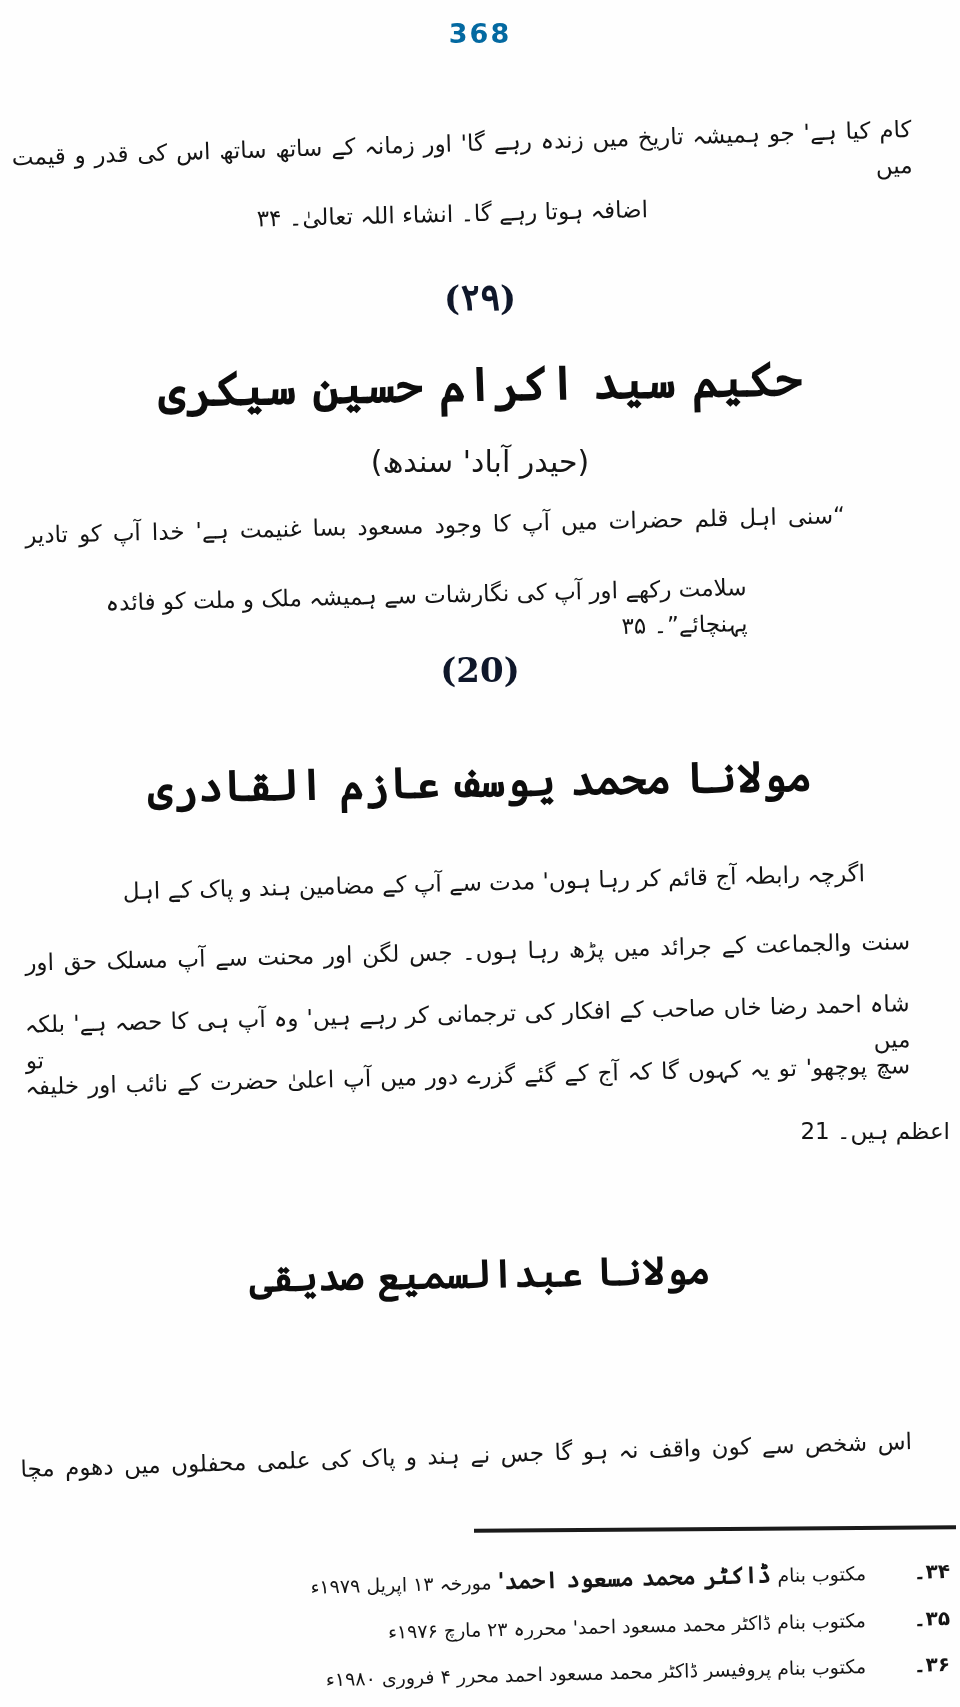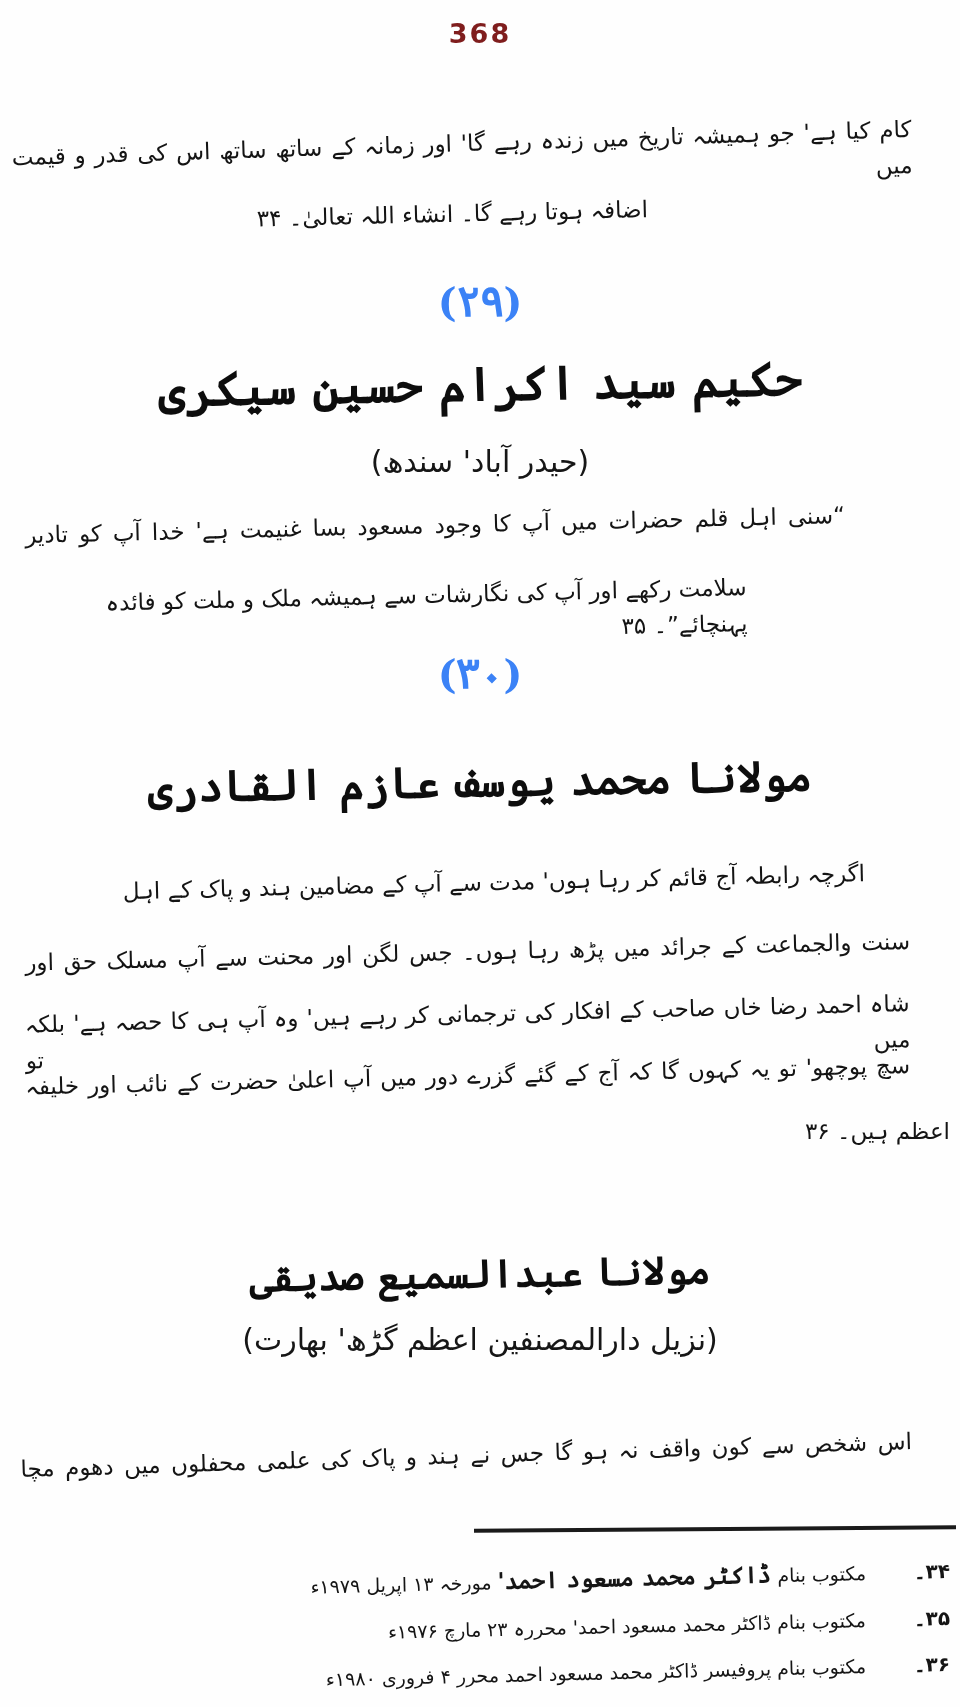--- a/index.html
+++ b/index.html
@@ -21,27 +21,27 @@
     white-space:normal;
   }
   .full-justify{text-align:justify;text-align-last:justify;}
   .start-right{text-align:right;}
   .centered{left:0;width:960px;text-align:center;}
   .page-number{
     top:18px;
     font-size:27px;
     font-weight:bold;
     letter-spacing:2px;
-    color:#7f1d1d;
+    color:#0369a1;
     font-family:"DejaVu Sans",sans-serif;
   }
   .marker{
-    font-size:40px;
+    font-size:34px;
     font-weight:bold;
-    color:#3b82f6;
+    color:#0f172a;
     font-family:"DejaVu Serif",serif;
   }
   .heading{
     font-weight:bold;
     color:#0d0d0d;
     font-family:"DejaVu Serif",serif;
   }
   .h-large{font-size:47px;}
   .h-medium{font-size:43px;}
   .h-small{font-size:39px;}
@@ -89,30 +89,29 @@
 
   <div class="abs rtl line full-justify tilt-a" style="left:12px;top:112px;width:900px;">کام کیا ہے' جو ہمیشہ تاریخ میں زندہ رہے گا' اور زمانہ کے ساتھ ساتھ اس کی قدر و قیمت میں</div>
   <div class="abs rtl line start-right tilt-b" style="left:203px;top:192px;width:445px;">اضافہ ہوتا رہے گا۔ انشاء اللہ تعالیٰ۔ ۳۴</div>
 
   <div class="abs centered marker" style="top:278px;">(۲۹)</div>
   <div class="abs centered heading h-large tilt-c" style="top:348px;">حکیم سید اکرام حسین سیکری</div>
   <div class="abs centered rtl subtitle" style="top:444px;">(حیدر آباد' سندھ)</div>
   <div class="abs rtl line full-justify tilt-b" style="left:25px;top:498px;width:820px;">“سنی اہل قلم حضرات میں آپ کا وجود مسعود بسا غنیمت ہے' خدا آپ کو تادیر</div>
   <div class="abs rtl line start-right tilt-b" style="left:85px;top:570px;width:662px;">سلامت رکھے اور آپ کی نگارشات سے ہمیشہ ملک و ملت کو فائدہ پہنچائے”۔ ۳۵</div>
 
-  <div class="abs centered marker" style="top:650px;">(۳۰)</div>
+  <div class="abs centered marker" style="top:650px;">(20)</div>
   <div class="abs centered heading h-medium tilt-c" style="top:748px;">مولانا محمد یوسف عازم القادری</div>
   <div class="abs rtl line start-right tilt-b" style="left:25px;top:856px;width:840px;">اگرچہ رابطہ آج قائم کر رہا ہوں' مدت سے آپ کے مضامین ہند و پاک کے اہل</div>
   <div class="abs rtl line full-justify tilt-b" style="left:25px;top:924px;width:885px;">سنت والجماعت کے جرائد میں پڑھ رہا ہوں۔ جس لگن اور محنت سے آپ مسلک حق اور</div>
   <div class="abs rtl line full-justify tilt-b" style="left:25px;top:986px;width:885px;">شاہ احمد رضا خاں صاحب کے افکار کی ترجمانی کر رہے ہیں' وہ آپ ہی کا حصہ ہے' بلکہ میں تو</div>
   <div class="abs rtl line full-justify tilt-b" style="left:25px;top:1048px;width:885px;">سچ پوچھو' تو یہ کہوں گا کہ آج کے گئے گزرے دور میں آپ اعلیٰ حضرت کے نائب اور خلیفہ</div>
-  <div class="abs rtl line start-right" style="left:790px;top:1114px;width:160px;">اعظم ہیں۔ ۳۶</div>
+  <div class="abs rtl line start-right" style="left:790px;top:1114px;width:160px;">اعظم ہیں۔ 21</div>
 
   <div class="abs centered heading h-small tilt-c" style="top:1242px;">مولانا عبدالسمیع صدیقی</div>
-  <div class="abs centered rtl subtitle" style="top:1322px;">(نزیل دارالمصنفین اعظم گڑھ' بھارت)</div>
   <div class="abs rtl line full-justify tilt-a" style="left:20px;top:1424px;width:892px;">اس شخص سے کون واقف نہ ہو گا جس نے ہند و پاک کی علمی محفلوں میں دھوم مچا</div>
 
   <div class="abs fn-rule"></div>
 
   <div class="abs rtl fn-row tilt-b" style="top:1556px;">
     <span class="fn-num">۳۴۔</span>
     <span class="fn-text">
       <span>مکتوب بنام</span>
       <span class="fn-emphasis">ڈاکٹر محمد مسعود احمد'</span>
       <span>مورخہ ۱۳ اپریل ۱۹۷۹ء</span>

